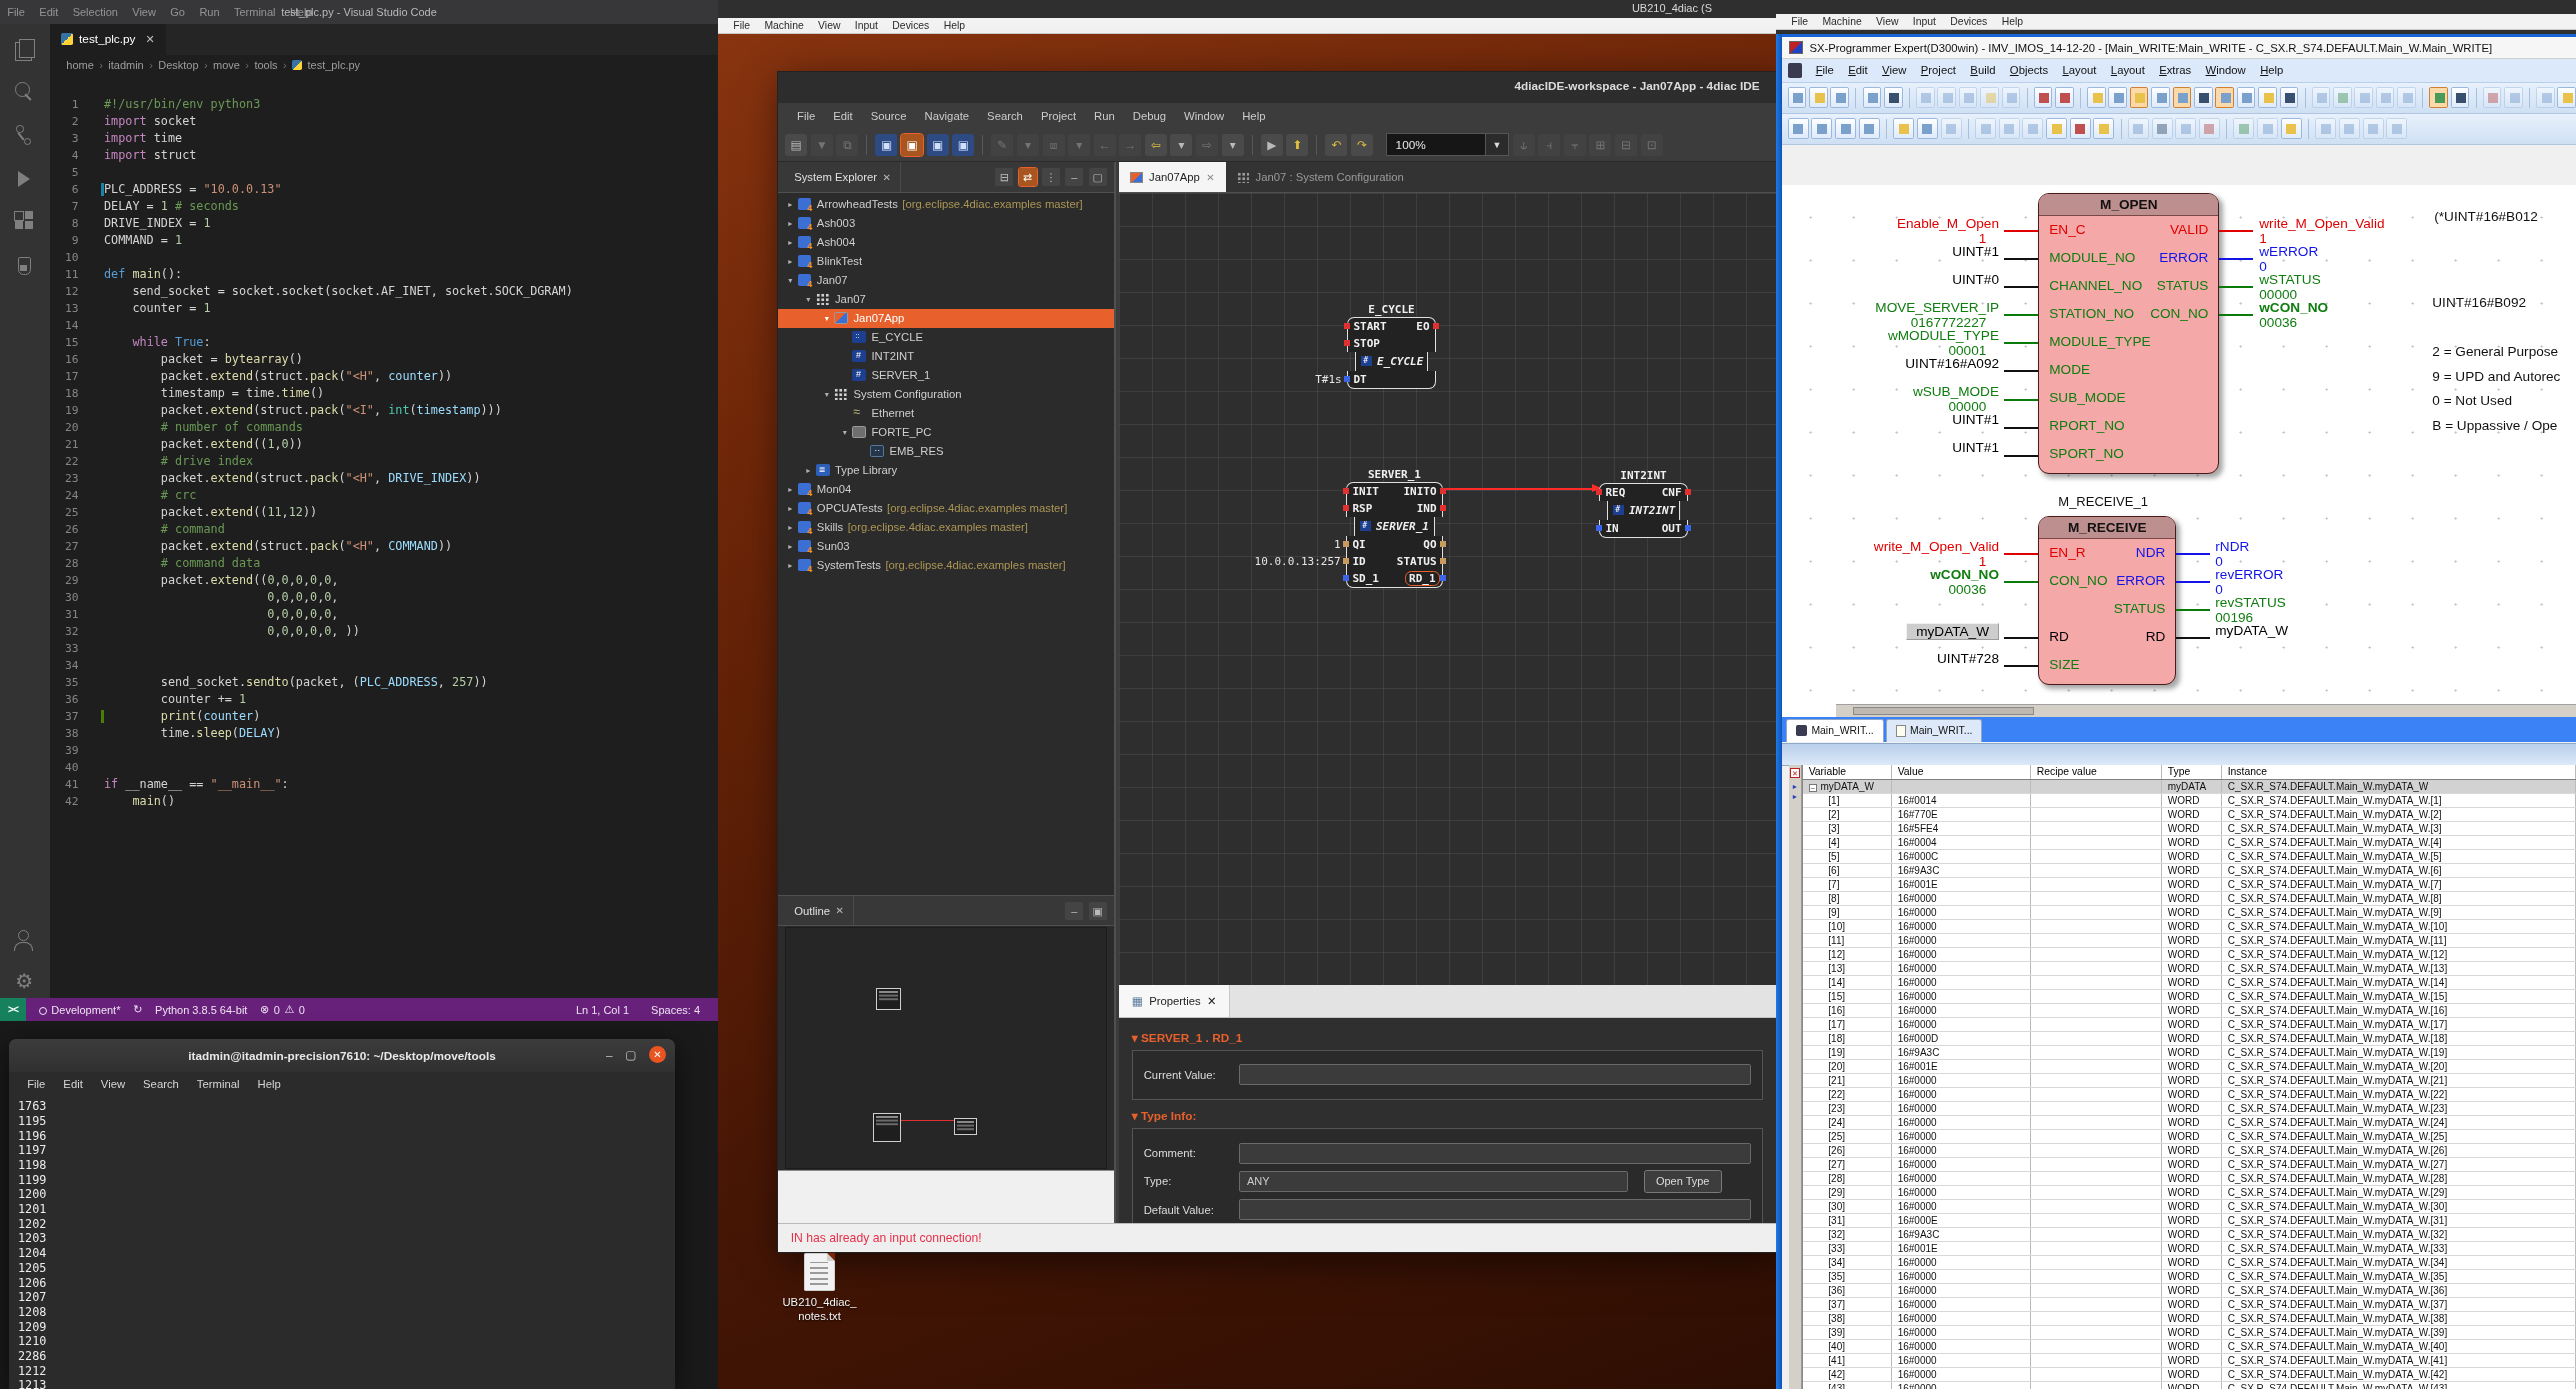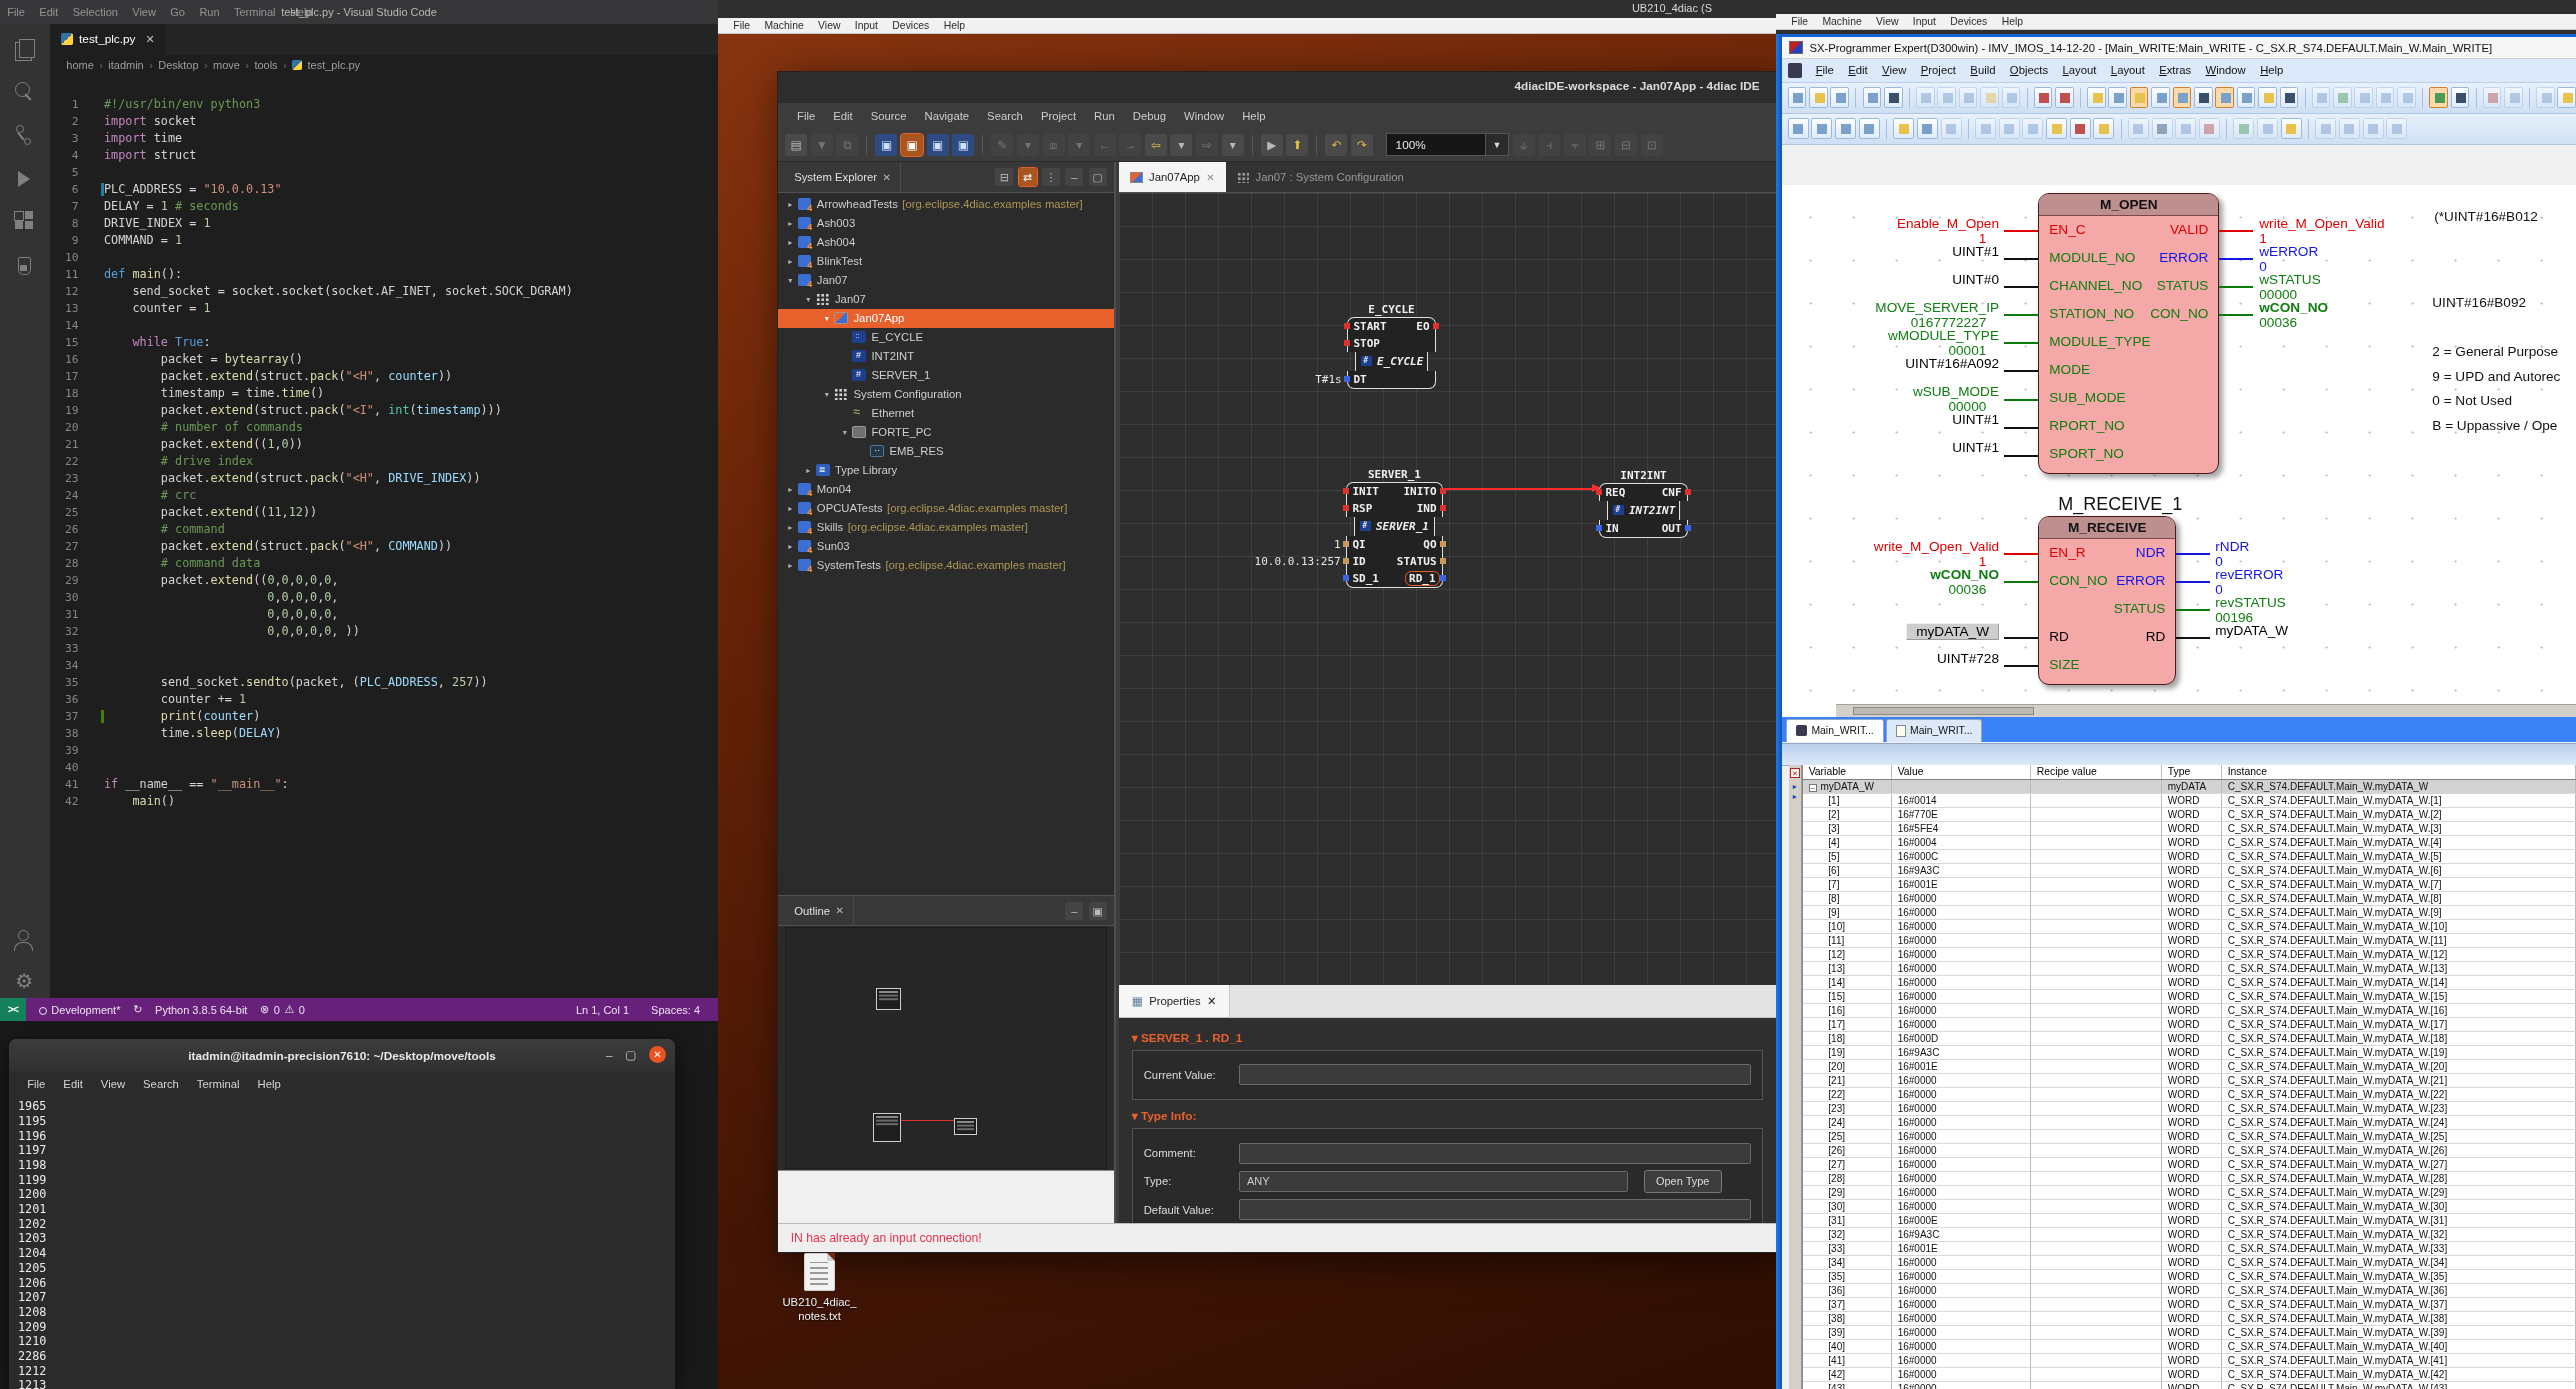--- a/index.html
+++ b/index.html
@@ -200,21 +200,21 @@
   .sxp.l { left:10px; } .sxp.r { right:10px; }
   .c-red { color:#e00000; } .c-green { color:#0f7d0f; } .c-blue { color:#1414e6; } .c-black { color:#000; }
   .sxw { position:absolute; height:1.8px; }
   .w-red { background:#e00000; } .w-green { background:#0a7a0a; } .w-blue { background:#1414e6; } .w-black { background:#111; }
   .sxo { position:absolute; width:172px; font-size:13.6px; line-height:15.4px; white-space:nowrap; }
   .sxo.l { text-align:right; }
   .sxo .val { display:block; }
   .sxo.l .val { padding-right:12.7px; }
   .opbox { display:inline-block; background:#cdcdcd; border:1.8px outset #f0f0f0; padding:0 9px; color:#000; }
   .sx-ann { position:absolute; font-size:13.6px; color:#111; white-space:nowrap;margin-left:32px; }
-  .sx-instlbl { position:absolute; font-size:18px; color:#111; }
+  .sx-instlbl { position:absolute; font-size:13px; color:#111; }
   .rdline { position:absolute; height:1.8px; background:#111; }
   .sx-hscroll { position:absolute; left:54px; right:0; bottom:0; height:12.7px; background:#d4d0c8; border-top:0.9px solid #a0a0a0; }
   .sx-hscroll i { position:absolute; left:16.3px; width:181px; top:1.8px; bottom:1.8px; background:#bdb9b1; border:0.9px solid #8a8a8a; }
 
   .sx-doctabs { position:absolute; left:0; top:680px; right:0; height:25px; background:#3b82f6; display:flex; align-items:flex-end; padding-left:3.6px; }
   .sx-doctab { display:flex; align-items:center; gap:4.5px; height:23.5px; padding:0 9px; font-size:10.4px; color:#111; background:#dde9f8; border:0.9px solid #8fa8c8; border-bottom:none; border-radius:2.7px 2.7px 0 0; margin-right:1.8px; }
   .sx-doctab.active { background:#fff; }
   .dt-ic1 { width:11px; height:11px; background:#3a3a52; border-radius:1.8px; }
   .dt-ic2 { width:10px; height:11.8px; background:#fdfdf0; border:0.9px solid #888; }
   .sx-split { position:absolute; left:0; top:706px; right:0; height:22.6px; background:linear-gradient(#b9cfec,#dce9f8); border-top:0.9px solid #8fa8c8; border-bottom:0.9px solid #8fa8c8; }
@@ -364,21 +364,21 @@
     </div>
     <div class="term-menus">
         <span class="mi">File</span>
         <span class="mi">Edit</span>
         <span class="mi">View</span>
         <span class="mi">Search</span>
         <span class="mi">Terminal</span>
         <span class="mi">Help</span>
       </div>
     <div id="term-lines">
-        <div>1965</div>
+        <div>1763</div>
         <div>1195</div>
         <div>1196</div>
         <div>1197</div>
         <div>1198</div>
         <div>1199</div>
         <div>1200</div>
         <div>1201</div>
         <div>1202</div>
         <div>1203</div>
         <div>1204</div>

